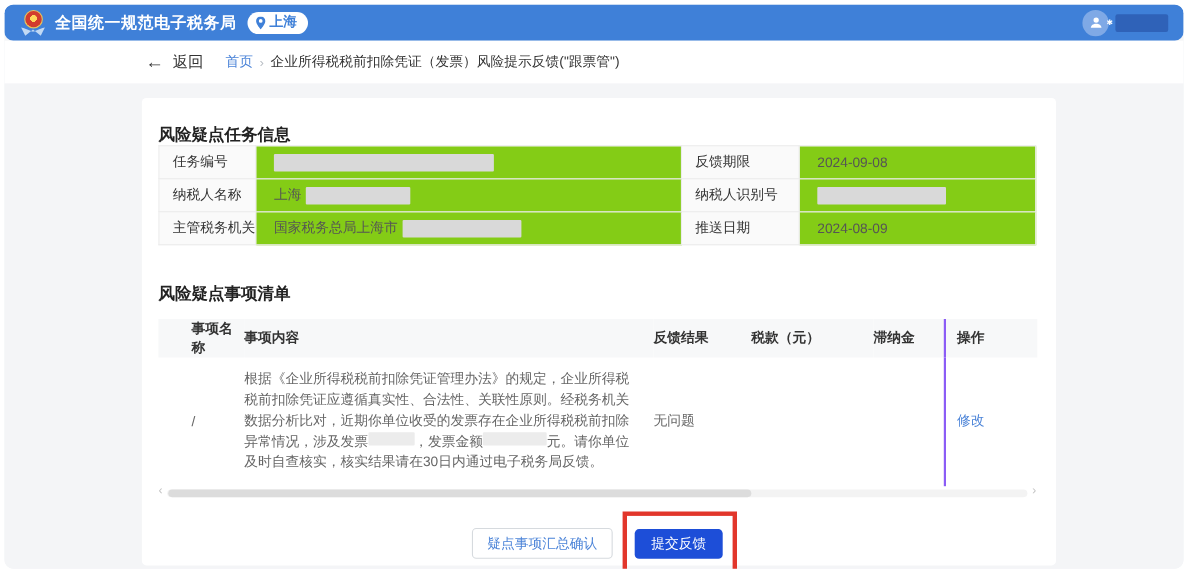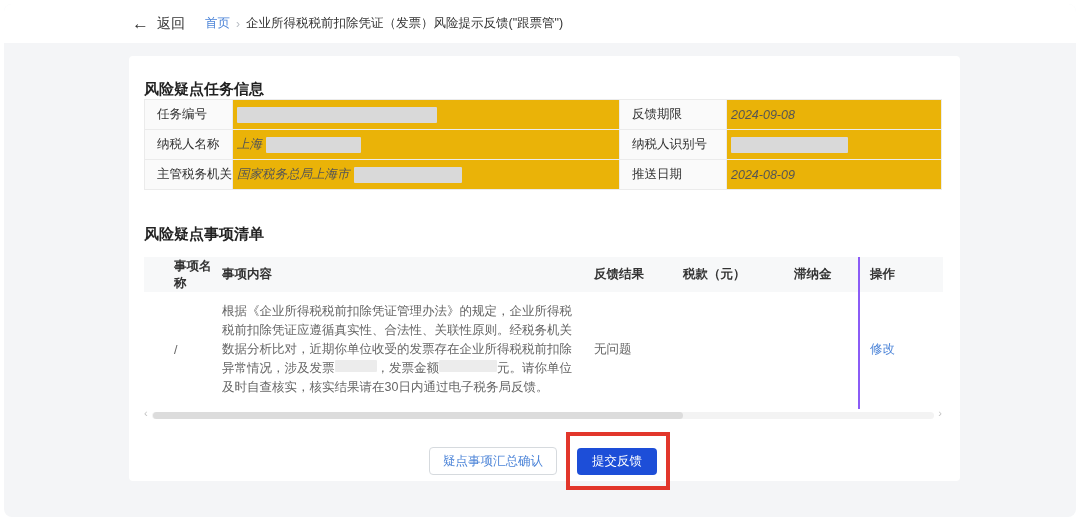--- a/index.html
+++ b/index.html
@@ -61,21 +61,21 @@
     width: 831px; height: 425px; margin: 0 auto 0 125px; background: #ffffff;
     border-radius: 4px; padding: 24px 18px 0 15px;
   }
   .section-title { font-size: 15px; font-weight: bold; color: #222; }
   .section-title.second { margin-top: 35px; }
 
   
   .info-table { width: 100%; border-collapse: collapse; table-layout: fixed; }
   .info-table td { border: 1px solid #ebebeb; height: 30px; font-size: 12.5px; vertical-align: middle; }
   .info-table td.lbl { background: #fafafa; color: #333; font-weight: 500; padding-left: 12px; }
-  .info-table td.val { background: #eab308; color: #555; padding-left: 4px; font-style: italic; }
+  .info-table td.val { background: #84cc16; color: #555; padding-left: 16px; }
   .val-inner { display: flex; align-items: center; gap: 4px; }
   .redact { display: inline-block; height: 16px; background: #d9d9d9; border-radius: 1px; vertical-align: middle; }
   .amber { color: #c59a4a; }
 
   
   .items-table { width: 100%; border-collapse: collapse; margin-top: 13px; table-layout: fixed; }
   .items-table th {
     background: #f7f8f9; height: 35px; font-size: 12.5px; color: #333; text-align: left;
     font-weight: bold; vertical-align: middle;
   }
@@ -112,20 +112,42 @@
   .red-annotation {
     position: absolute; left: -11px; right: -13px; top: -16px; bottom: -15px;
     border: 4px solid #e2362b; pointer-events: none;
   }
 </style>
 </head>
 <body>
 
 <div class="frame">
 
+  <header class="topbar">
+    <div class="logo">
+      <div class="badge"></div>
+        <div class="wings"></div>
+    </div>
+    <div class="app-title">全国统一规范电子税务局</div>
+    <div class="loc-pill">
+      <svg width="10" height="12" viewBox="0 0 10 12">
+          <path d="M5 0C2.5 0 .8 1.8.8 4.1c0 3 4.2 7.6 4.2 7.6s4.2-4.6 4.2-7.6C9.2 1.8 7.5 0 5 0zm0 5.7a1.7 1.7 0 1 1 0-3.4 1.7 1.7 0 0 1 0 3.4z" fill="#3f80d8"></path>
+        </svg>
+      <span>上海</span>
+    </div>
+    <div class="topbar-right">
+      <div class="avatar">
+        <svg width="13" height="13" viewBox="0 0 14 14">
+            <circle cx="7" cy="4.6" r="2.6" fill="#ffffff"></circle>
+            <path d="M1.8 12.2c0-2.4 2.3-4 5.2-4s5.2 1.6 5.2 4z" fill="#ffffff"></path>
+          </svg>
+      </div>
+      <div class="user-redact"></div>
+    </div>
+  </header>
 
   <div class="navbar">
     <div class="back-link">
       <span class="back-arrow">←</span>
       <span class="back-text">返回</span>
     </div>
     <div class="breadcrumb">
       <span class="crumb-home">首页</span>
       <span class="crumb-sep">›</span>
       <span class="crumb-current">企业所得税税前扣除凭证（发票）风险提示反馈("跟票管")</span>

